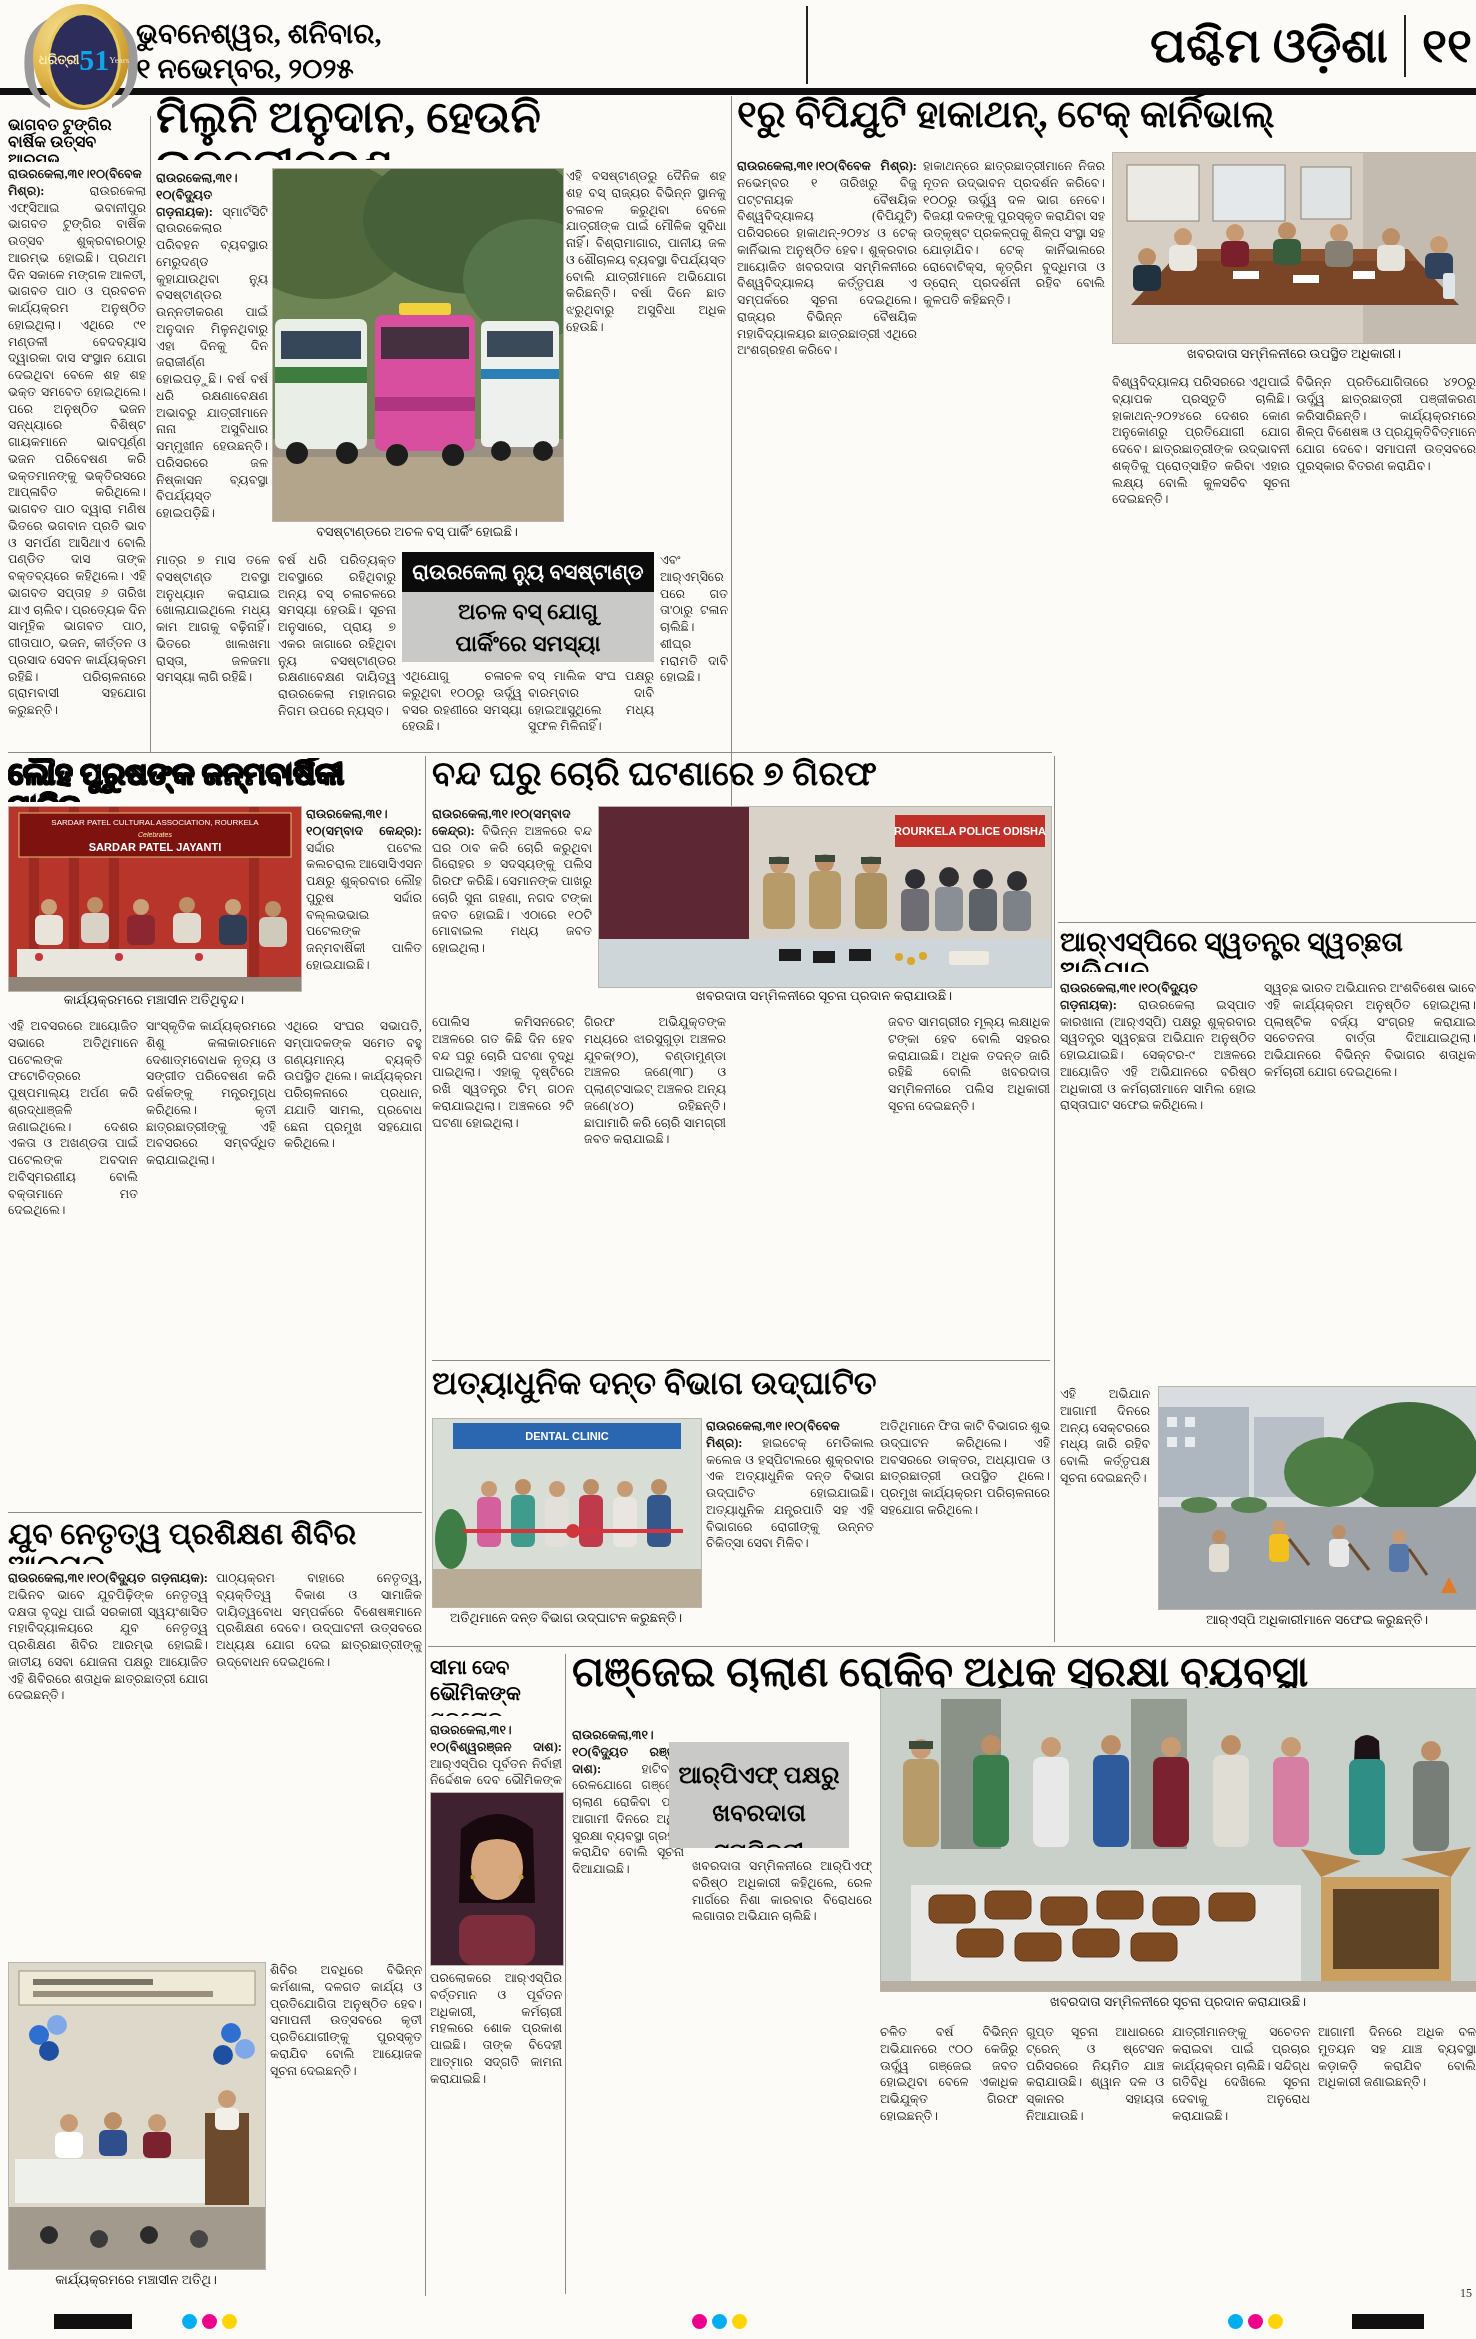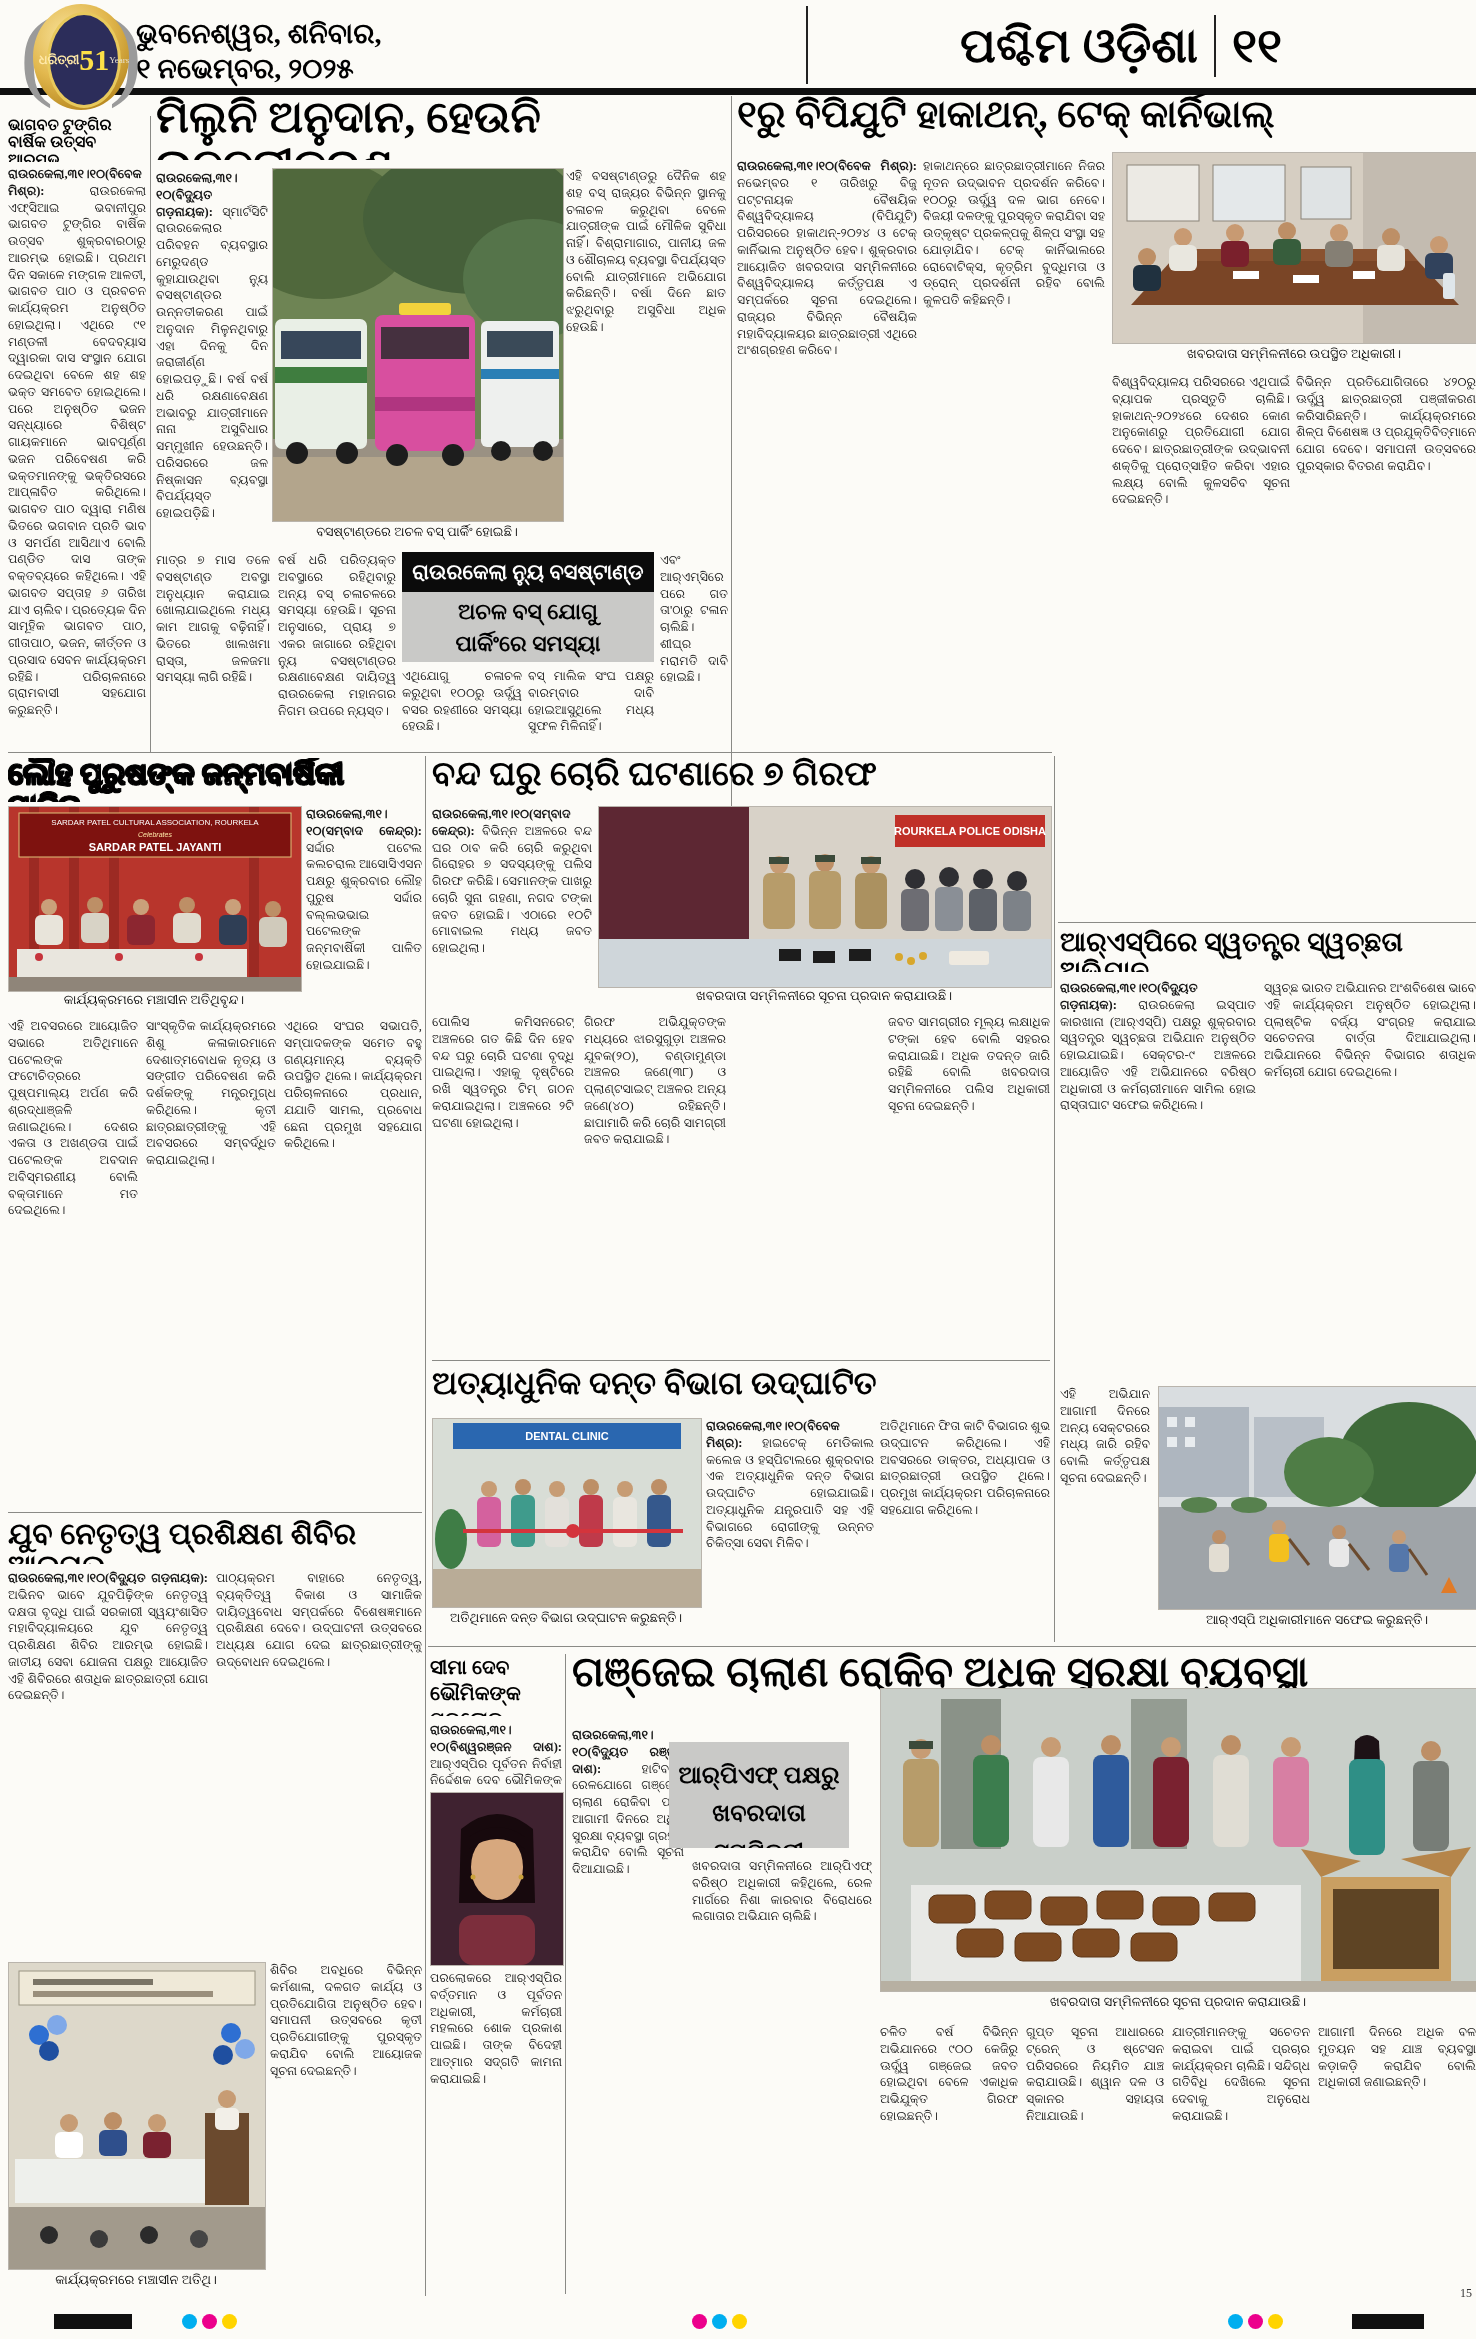--- a/index.html
+++ b/index.html
@@ -26,30 +26,30 @@
 <div id="page">
 
   <div class="abs" style="left:0;top:0;width:1476px;height:112px;">
     <div class="abs" style="left:0;top:88px;width:1476px;height:7px;background:#101010;"></div>
     <div class="abs" style="left:24px;top:2px;width:114px;height:112px;z-index:3;">
       <div class="abs" style="left:-4px;top:-6px;font-size:100px;color:#9a9a9a;">(</div>
       <div class="abs" style="right:-4px;top:-6px;font-size:100px;color:#9a9a9a;">)</div>
       <div class="abs" style="left:9px;top:2px;width:96px;height:106px;border-radius:50%;background:radial-gradient(circle at 35% 30%, #f8e29a, #e2b84e 45%, #b98a22 80%, #8f6a14);"></div>
       <div class="abs" style="left:23px;top:10px;width:68px;height:90px;border-radius:50%;background:#2c2d5a;border:3px solid #e8c95c;display:flex;align-items:center;justify-content:center;">
         <div style="font-size:13px;color:#ffe9a8;font-weight:bold;">ଧରିତ୍ରୀ</div>
-        <div style="font-size:30px;color:#fde047;font-weight:bold;line-height:1;">51</div>
+        <div style="font-size:30px;color:#0ea5e9;font-weight:bold;line-height:1;">51</div>
         <div style="font-size:9px;color:#e8e2cf;">Years</div>
       </div>
     </div>
     <div class="abs masttxt" style="left:136px;top:16px;width:260px;font-size:28px;">
       <div>ଭୁବନେଶ୍ୱର, ଶନିବାର,</div>
       <div>୧ ନଭେମ୍ବର, ୨୦୨୫</div>
     </div>
     <div class="abs" style="left:806px;top:6px;width:2px;height:78px;background:#222;"></div>
-    <div class="abs" style="left:960px;top:6px;width:516px;height:80px;display:flex;align-items:center;gap:16px;">
+    <div class="abs" style="left:960px;top:6px;width:516px;height:80px;display:flex;align-items:center;justify-content:flex-end;gap:16px;">
       <span class="masttxt" style="font-size:48px;">ପଶ୍ଚିମ ଓଡ଼ିଶା</span>
       <span style="width:2px;height:62px;background:#222;display:inline-block;"></span>
       <span class="masttxt" style="font-size:48px;padding-right:4px;">୧୧</span>
     </div>
   </div>
 
   <div class="abs hl" style="left:8px;top:116px;width:138px;height:46px;font-size:16px;">ଭାଗବତ ଟୁଙ୍ଗିର ବାର୍ଷିକ ଉତ୍ସବ ଆରମ୍ଭ</div>
   <div class="abs bt" style="left:8px;top:166px;width:138px;height:586px;">
     <b>ରାଉରକେଲା,୩୧।୧୦(ବିବେକ ମିଶ୍ର):</b>
     <span>ରାଉରକେଲା ଏଫ୍‌ସିଆଇ ଭବାନୀପୁର ଭାଗବତ ଟୁଙ୍ଗିର ବାର୍ଷିକ ଉତ୍ସବ ଶୁକ୍ରବାରଠାରୁ ଆରମ୍ଭ ହୋଇଛି। ପ୍ରଥମ ଦିନ ସକାଳେ ମଙ୍ଗଳ ଆଳତୀ, ଭାଗବତ ପାଠ ଓ ପ୍ରବଚନ କାର୍ଯ୍ୟକ୍ରମ ଅନୁଷ୍ଠିତ ହୋଇଥିଲା। ଏଥିରେ ୯୧ ମଣ୍ଡଳୀ ବେଦବ୍ୟାସ ଦ୍ୱାରକା ଦାସ ସଂସ୍ଥାନ ଯୋଗ ଦେଇଥିବା ବେଳେ ଶହ ଶହ ଭକ୍ତ ସମବେତ ହୋଇଥିଲେ। ପରେ ଅନୁଷ୍ଠିତ ଭଜନ ସନ୍ଧ୍ୟାରେ ବିଶିଷ୍ଟ ଗାୟକମାନେ ଭାବପୂର୍ଣ୍ଣ ଭଜନ ପରିବେଷଣ କରି ଭକ୍ତମାନଙ୍କୁ ଭକ୍ତିରସରେ ଆପ୍ଳାବିତ କରିଥିଲେ। ଭାଗବତ ପାଠ ଦ୍ୱାରା ମଣିଷ ଭିତରେ ଭଗବାନ ପ୍ରତି ଭାବ ଓ ସମର୍ପଣ ଆସିଥାଏ ବୋଲି ପଣ୍ଡିତ ଦାସ ତାଙ୍କ ବକ୍ତବ୍ୟରେ କହିଥିଲେ। ଏହି ଭାଗବତ ସପ୍ତାହ ୬ ତାରିଖ ଯାଏ ଚାଲିବ। ପ୍ରତ୍ୟେକ ଦିନ ସାମୂହିକ ଭାଗବତ ପାଠ, ଗୀତାପାଠ, ଭଜନ, କୀର୍ତ୍ତନ ଓ ପ୍ରସାଦ ସେବନ କାର୍ଯ୍ୟକ୍ରମ ରହିଛି। ପରିଚାଳନାରେ ଗ୍ରାମବାସୀ ସହଯୋଗ କରୁଛନ୍ତି।</span>

